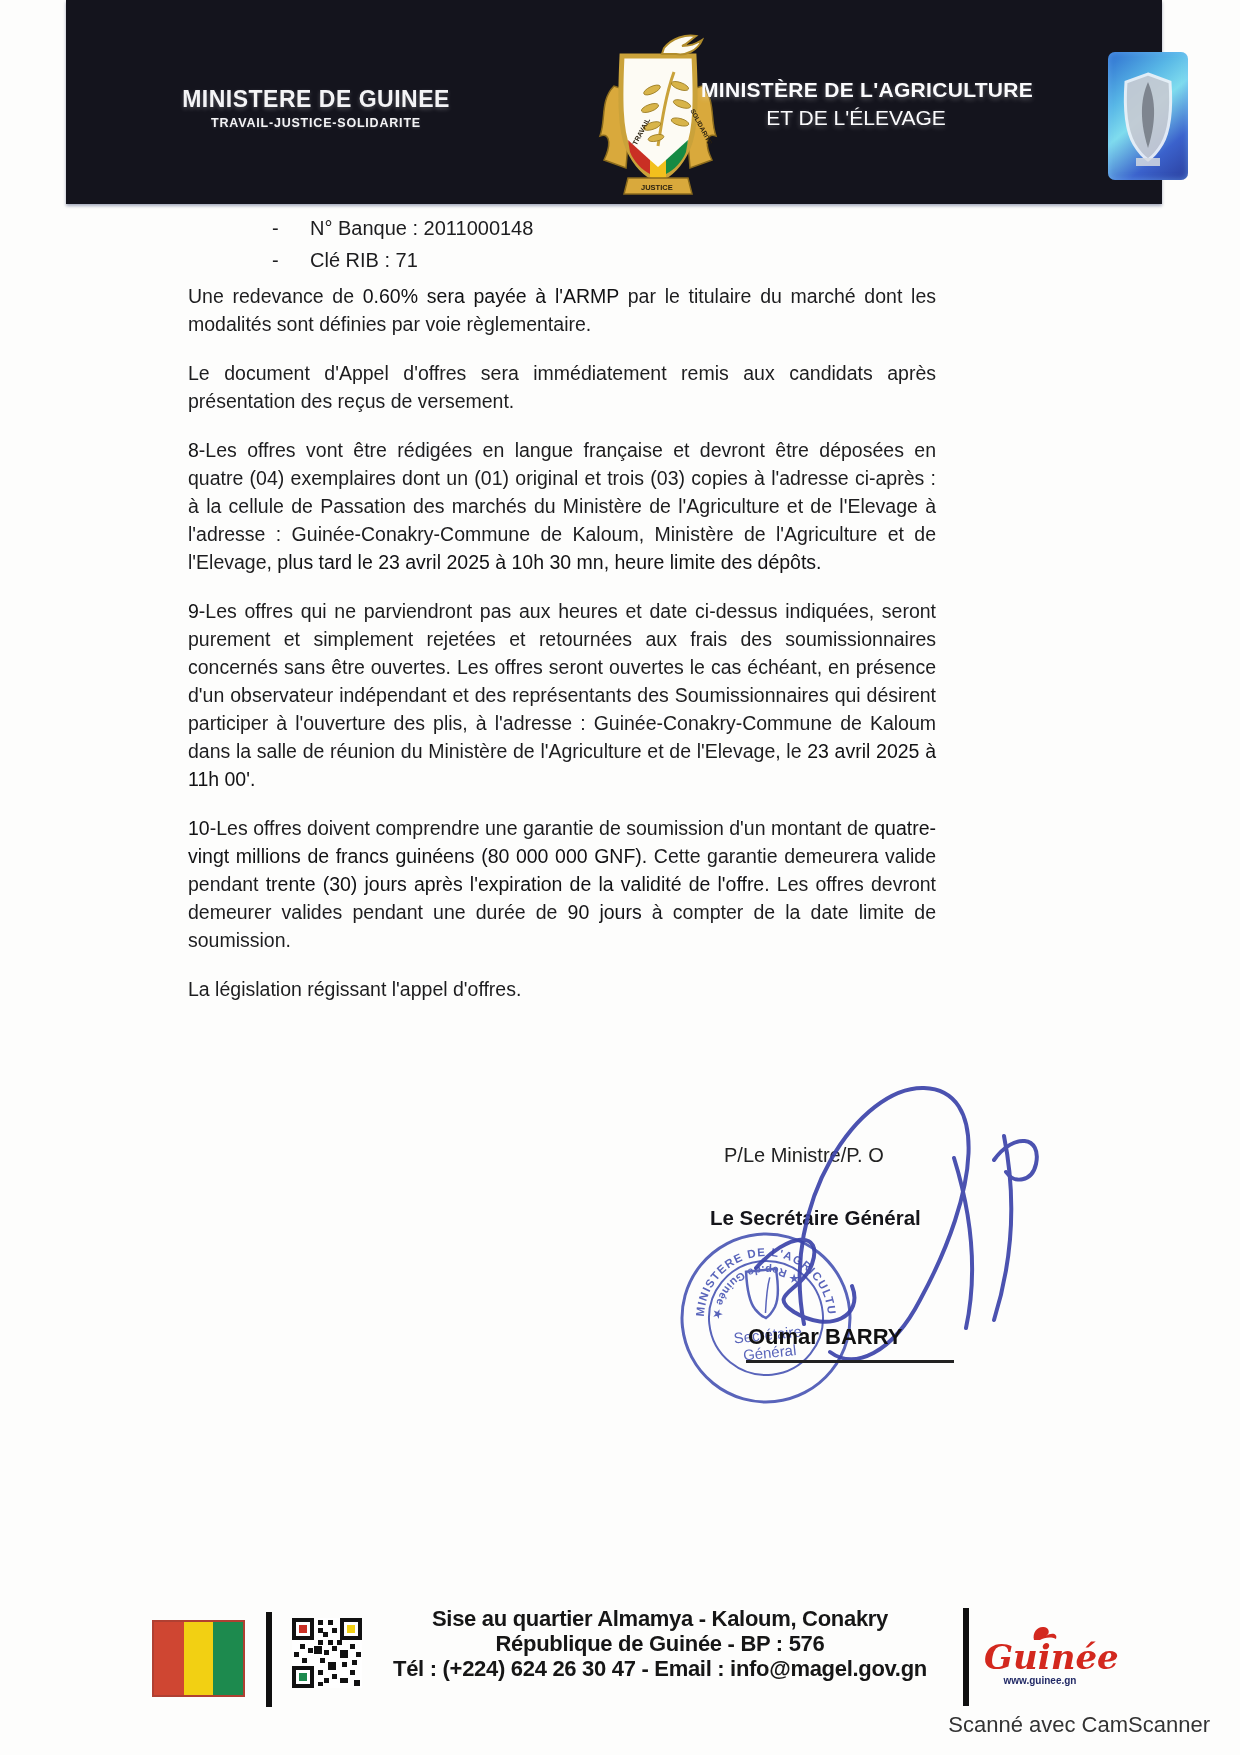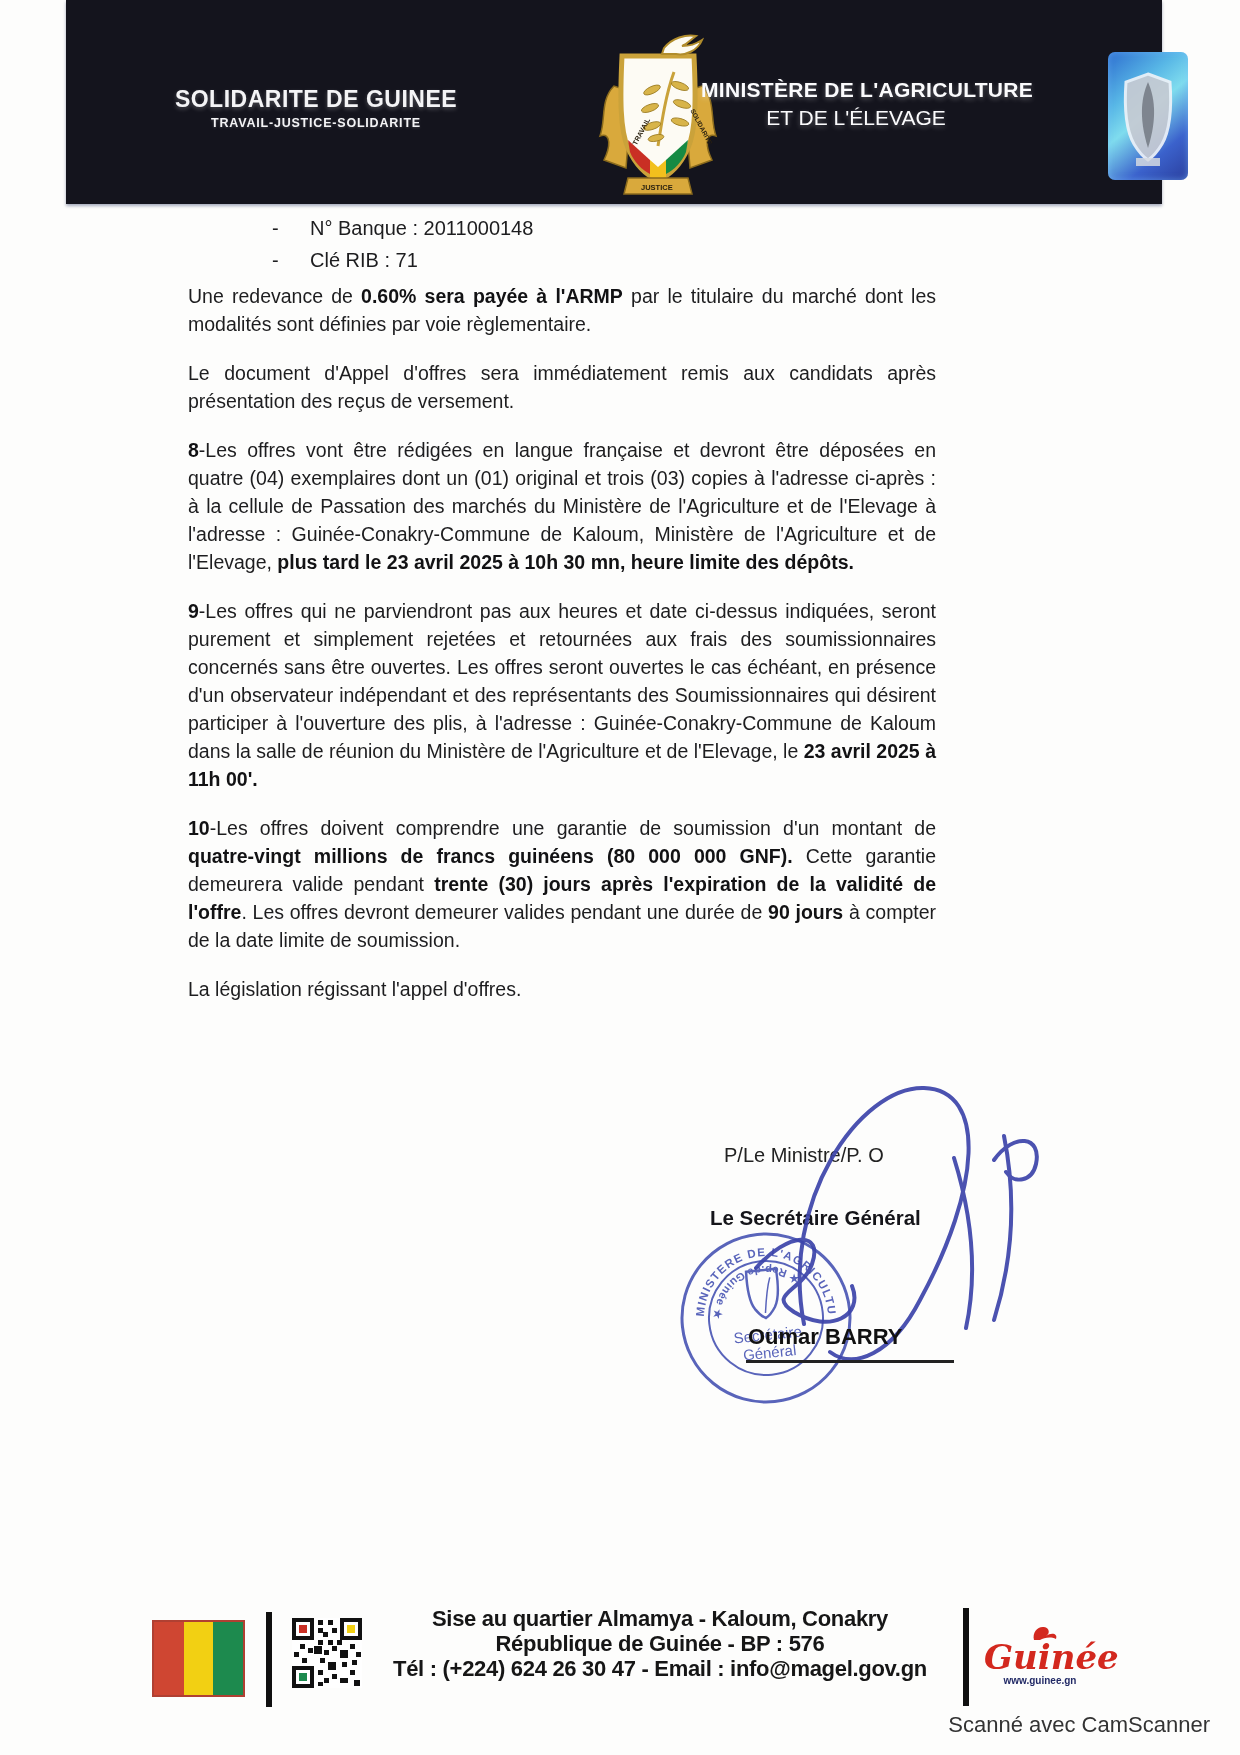--- a/index.html
+++ b/index.html
@@ -21,21 +21,21 @@
   .coa{position:absolute;left:526px;top:28px;}
   .holo{position:absolute;left:1042px;top:52px;width:80px;height:128px;border-radius:7px;
         background:linear-gradient(140deg,#2e6fd0 0%,#58b7e6 30%,#7fdcee 48%,#3b62cc 75%,#2b3f9e 100%);
         box-shadow:0 0 6px rgba(120,190,255,.55) inset;}
   
   .doc-body{position:absolute;left:188px;top:212px;width:748px;font-size:19.5px;line-height:28px;
             text-align:justify;}
   .blist{margin:0 0 6px 0;padding:0 0 0 84px;list-style:none;line-height:32px;font-size:20px;}
   .blist .dash{display:inline-block;width:38px;}
   .doc-body p{margin:0 0 21px 0;}
-  .doc-body b{font-weight:bold;color:#121214;}
+  .doc-body b{font-weight:normal;color:#121214;}
   .law{margin-top:24px;}
   
   .sig-pre{position:absolute;left:724px;top:1144px;font-size:20px;color:#222;}
   .sig-title{position:absolute;left:710px;top:1196px;font-size:20.5px;font-weight:bold;color:#15151a;margin-top:10px;}
   .sig-name{position:absolute;left:746px;top:1324px;font-size:22px;font-weight:bold;color:#111;
             border-bottom:3px solid #222;padding:0 52px 10px 2px;}
   .stamp{position:absolute;left:676px;top:1228px;opacity:.88;transform:rotate(-6deg);}
   .autograph{position:absolute;left:742px;top:1072px;}
   
   .flag{position:absolute;left:152px;top:1620px;width:93px;height:77px;display:flex;
@@ -53,21 +53,21 @@
   .camscan{position:absolute;left:870px;top:1712px;width:340px;text-align:right;
            font-size:22px;color:#333;}
 </style>
 </head>
 <body>
 
 <div class="page">
 
   <div class="band">
     <div class="band-left">
-      <div class="t1">SOLIDARITE DE GUINEE</div>
+      <div class="t1">MINISTERE DE GUINEE</div>
       <div class="t2">TRAVAIL-JUSTICE-SOLIDARITE</div>
     </div>
 
     <svg class="coa" width="132" height="170" viewBox="0 0 132 170">
 
       <path d="M22,58 C8,72 14,92 8,108 C20,104 18,120 12,132 L34,140 L40,64 Z" fill="#d9a93c" stroke="#8a6a1c" stroke-width="1.5"></path>
       <path d="M110,58 C124,72 118,92 124,108 C112,104 114,120 120,132 L98,140 L92,64 Z" fill="#d9a93c" stroke="#8a6a1c" stroke-width="1.5"></path>
 
       <path d="M30,28 L102,28 C104,70 104,102 96,120 C88,138 76,148 66,152 C56,148 44,138 36,120 C28,102 28,70 30,28 Z" fill="#fdfbf4" stroke="#caa23a" stroke-width="5"></path>
 

